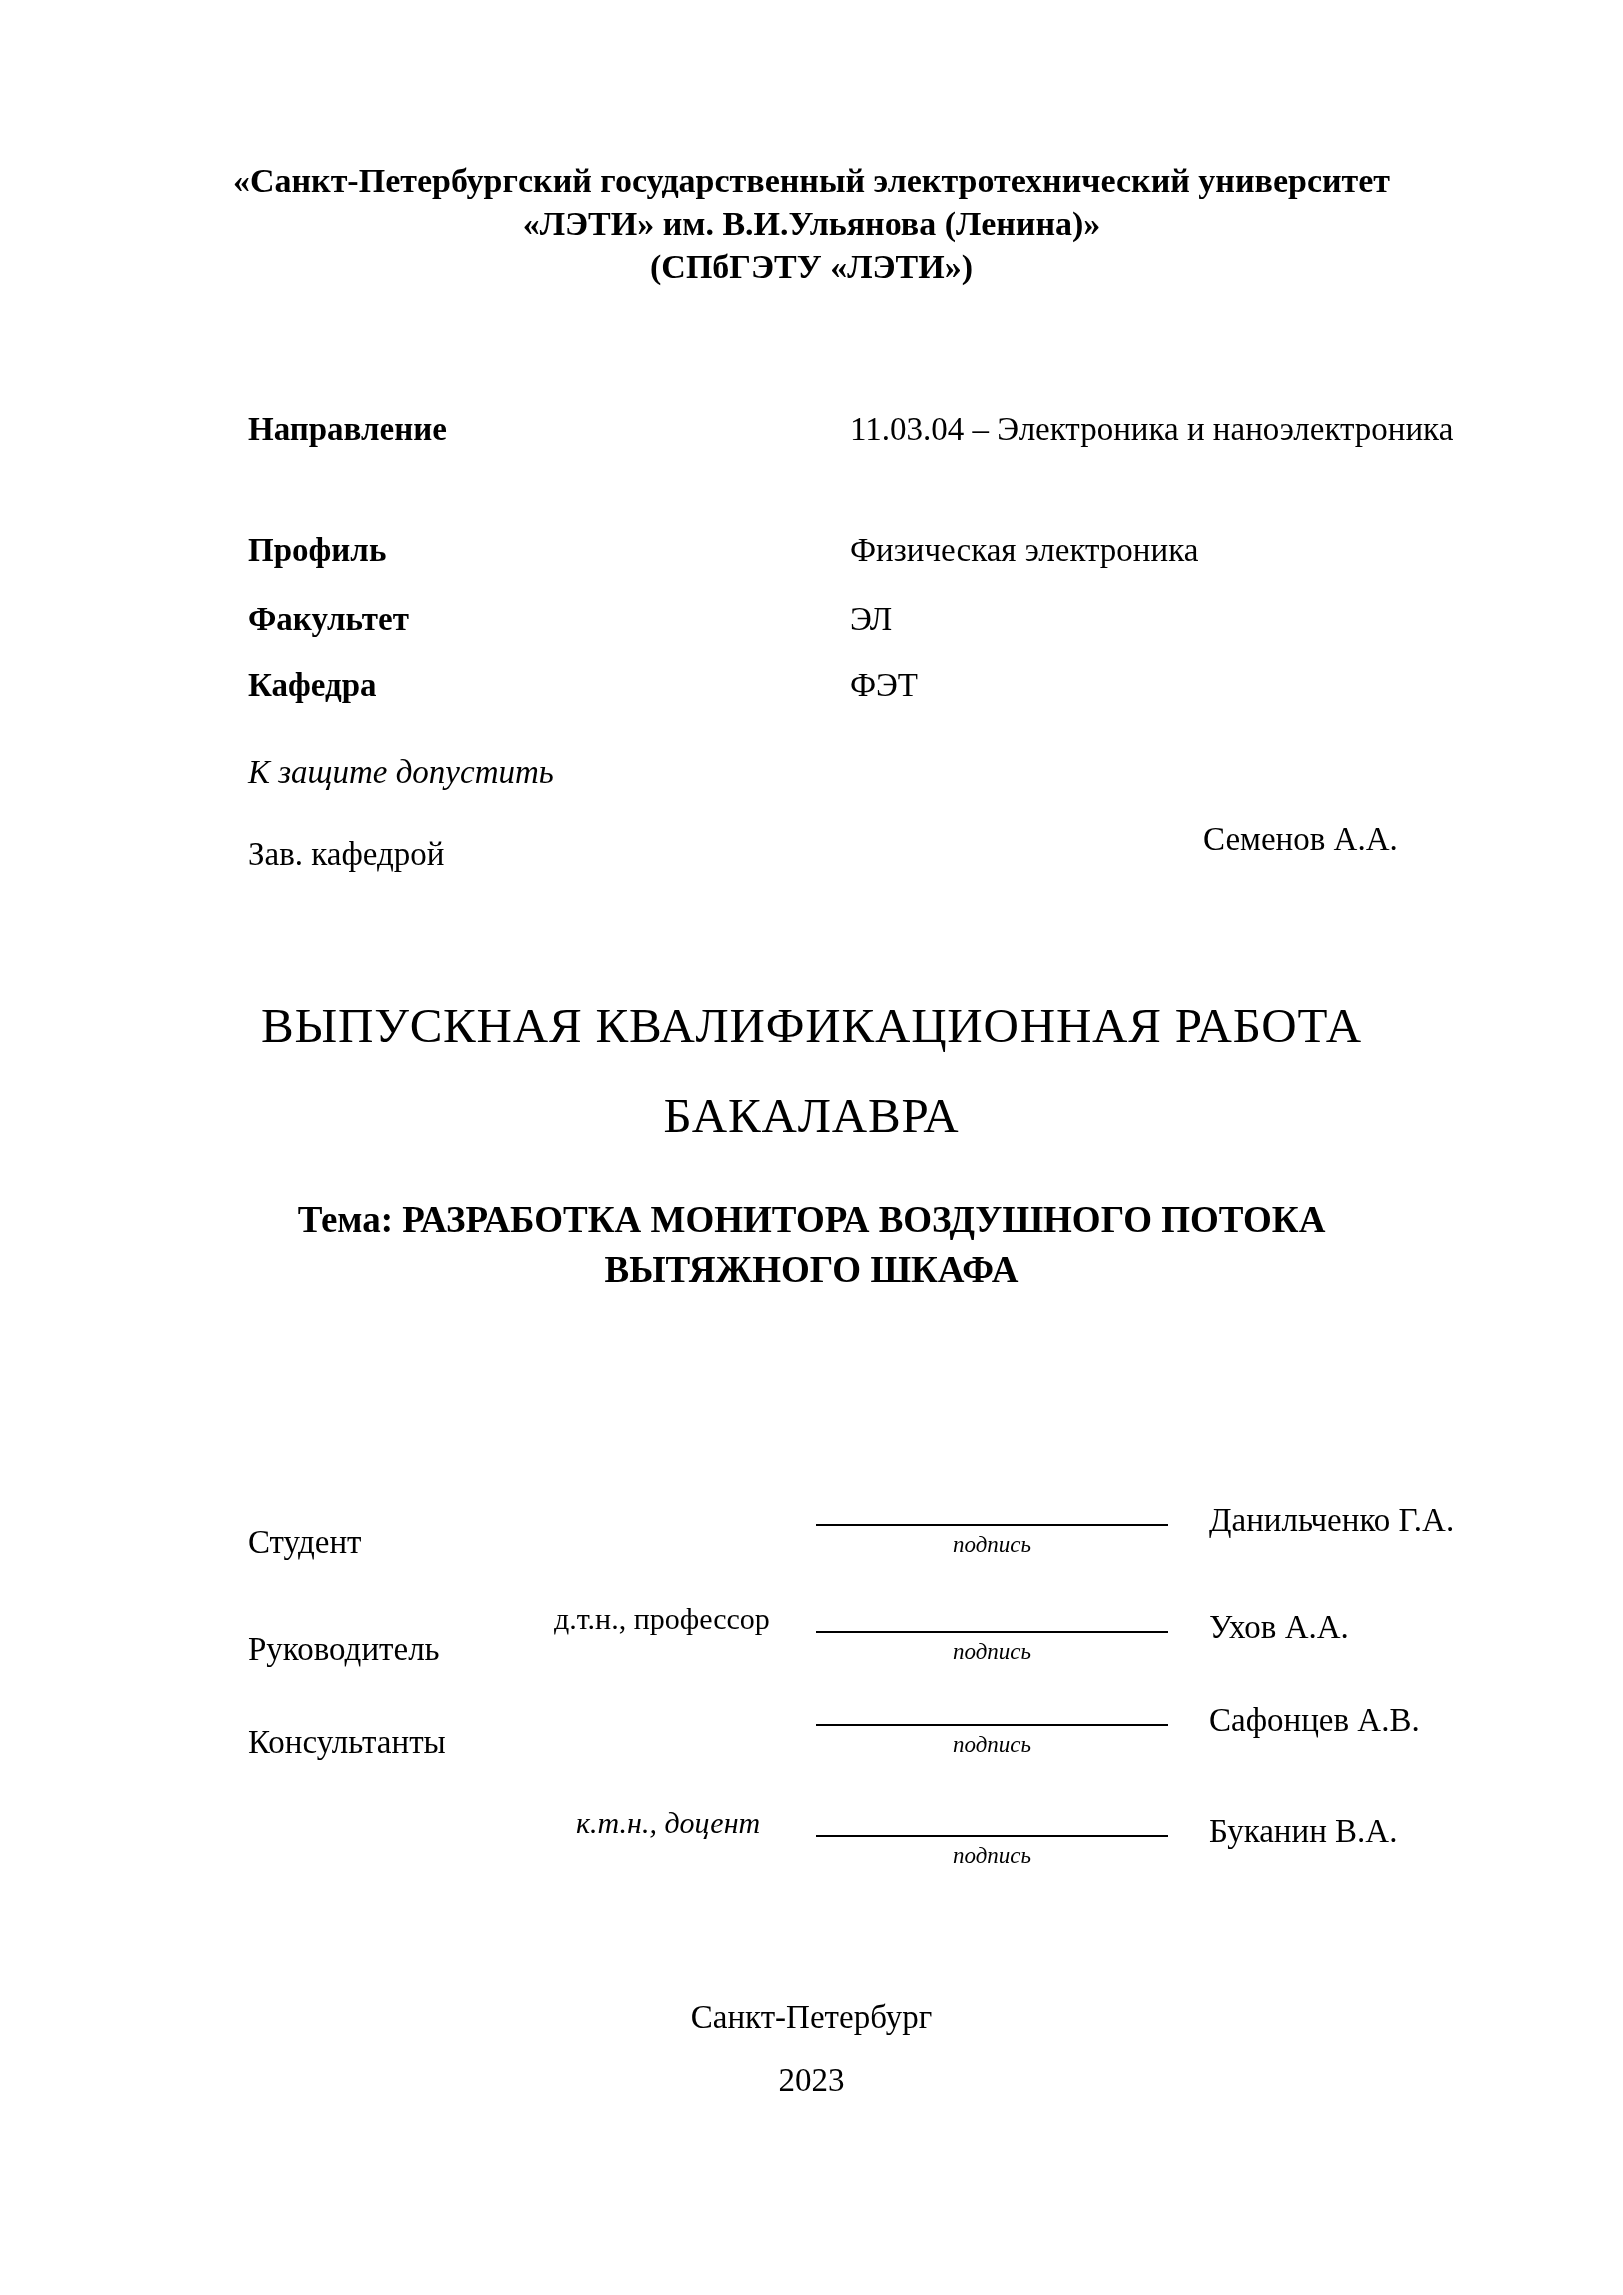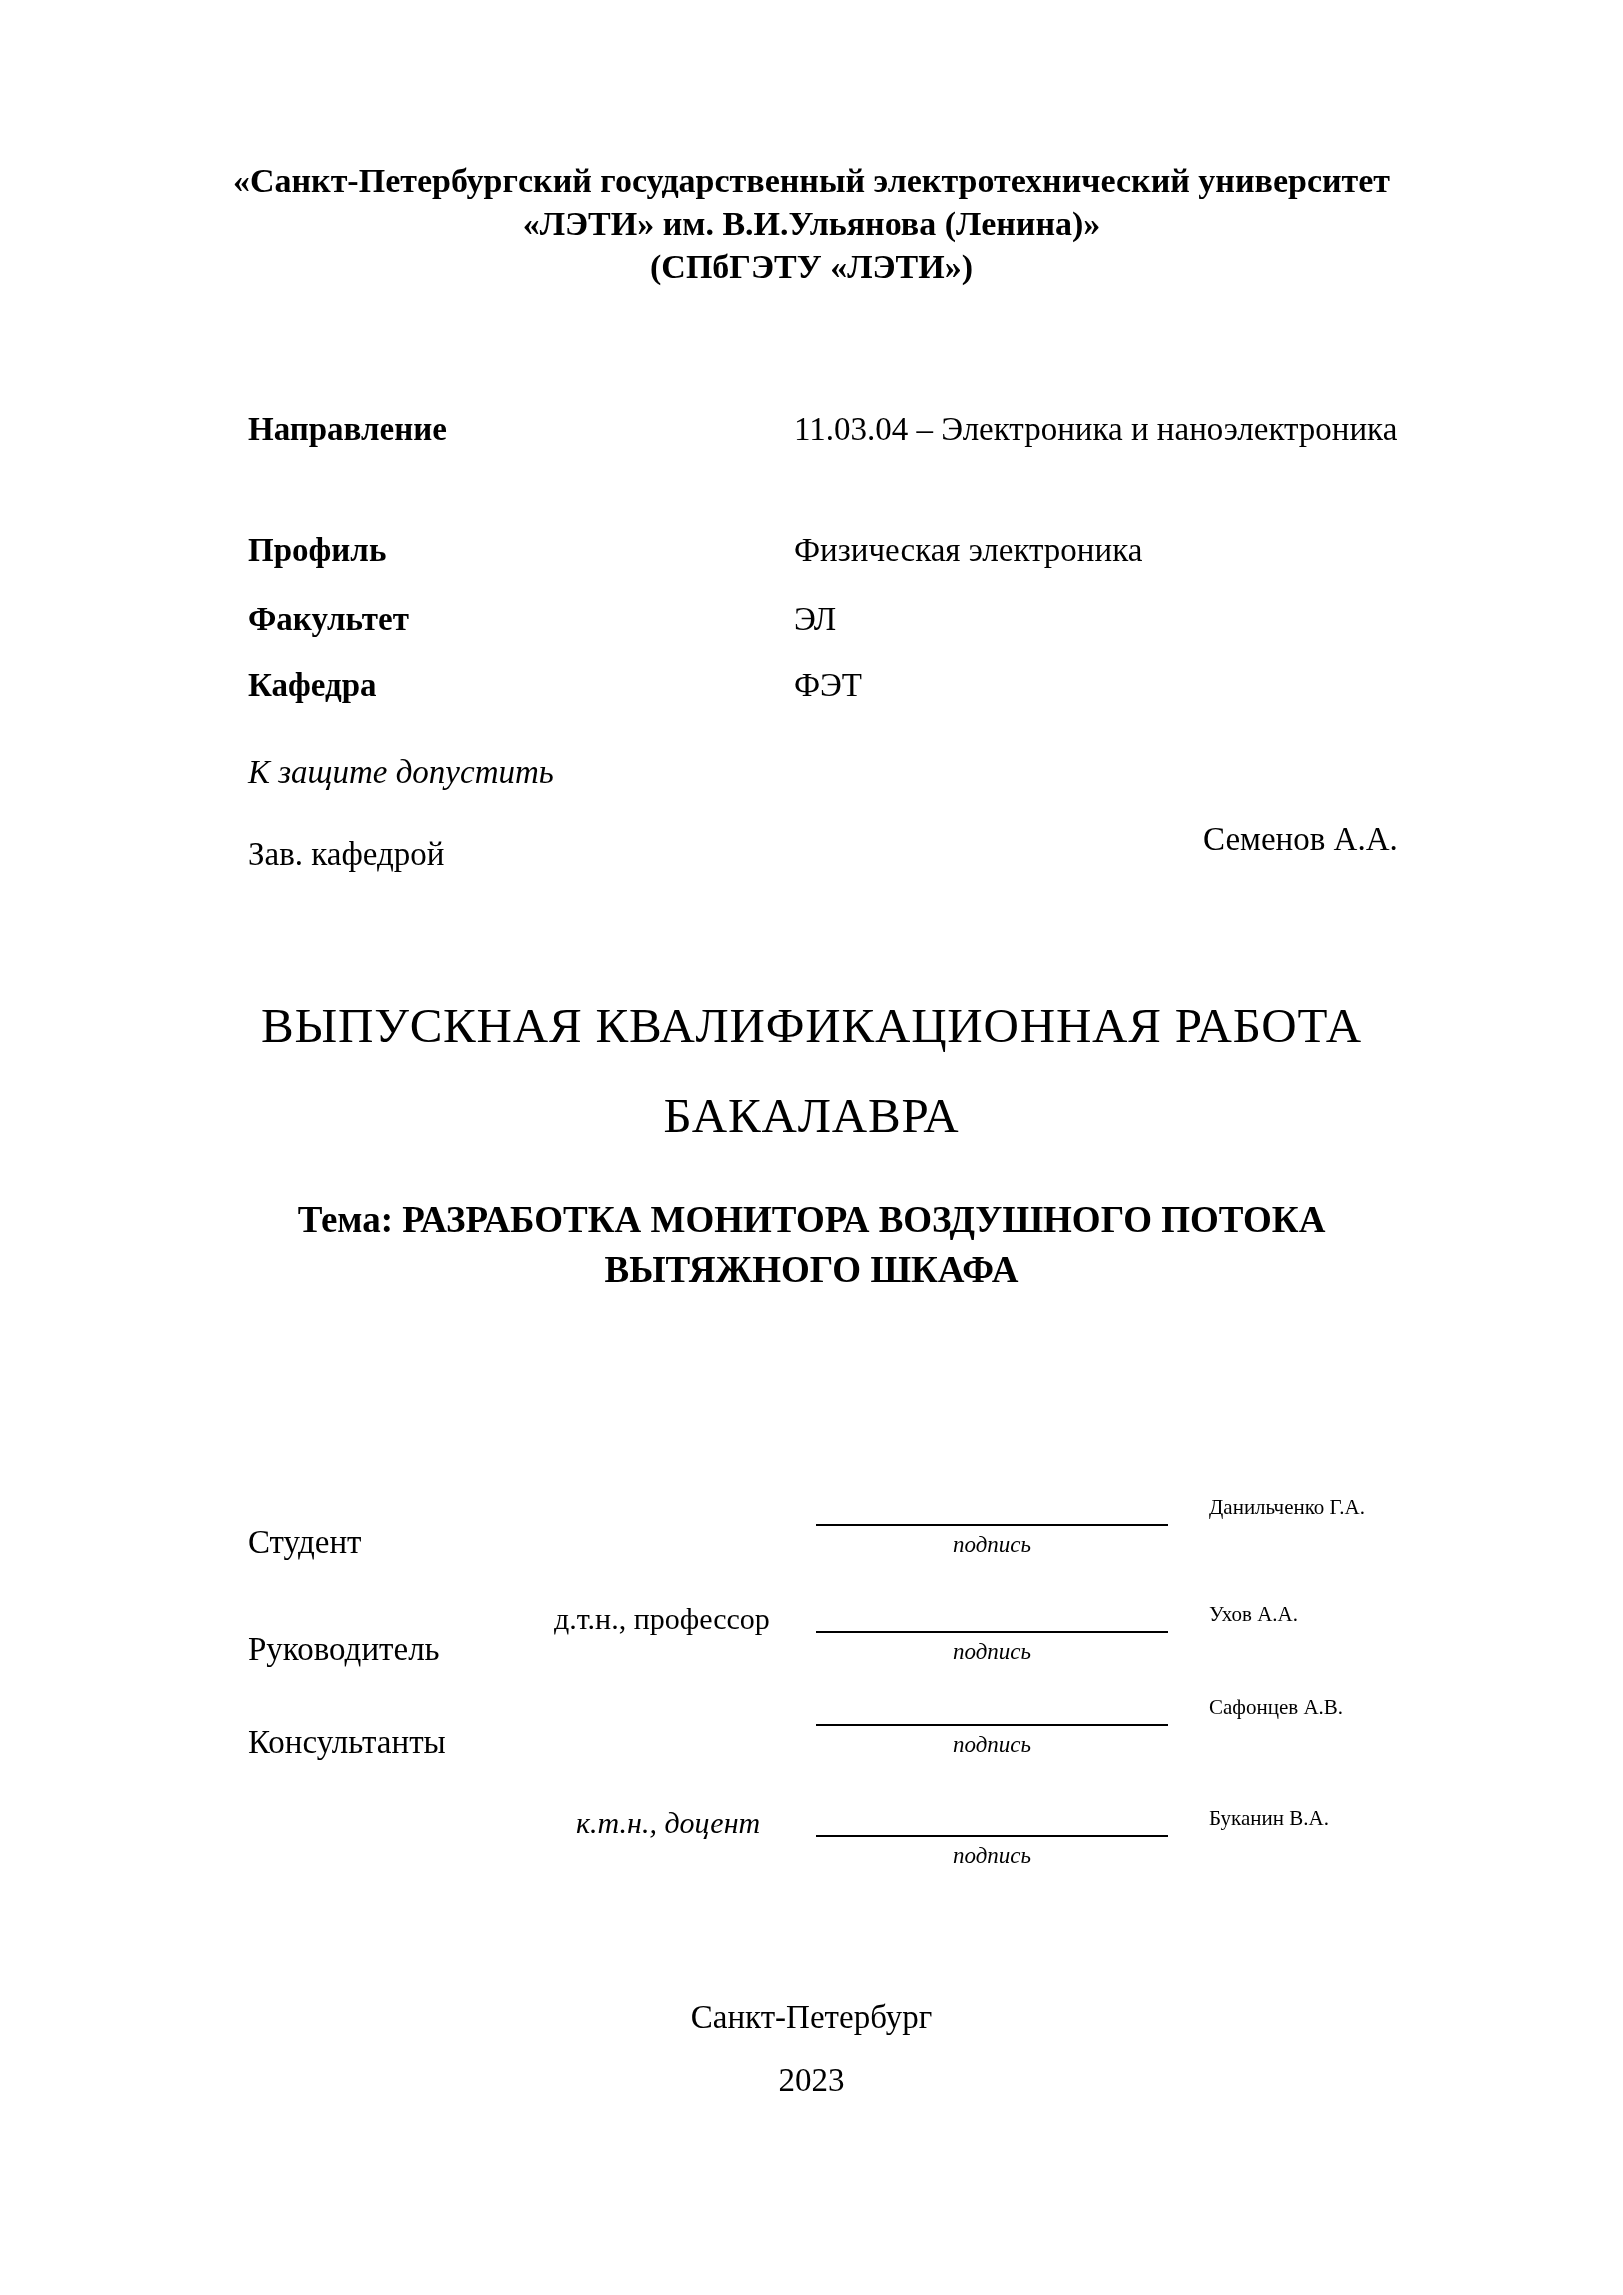--- a/index.html
+++ b/index.html
@@ -29,21 +29,21 @@
     font-weight: bold;
     line-height: 43px;
   }
   .field-label {
     left: 248px;
     font-size: 33px;
     font-weight: bold;
     white-space: nowrap;
   }
   .field-value {
-    left: 794px;
+    left: 850px;
     font-size: 33px;
     white-space: nowrap;
   }
   .admission-note {
     left: 248px;
     top: 754px;
     font-size: 33px;
     font-style: italic;
     white-space: nowrap;
   }
@@ -106,22 +106,22 @@
     width: 352px;
     top: 44px;
     text-align: center;
     font-size: 23px;
     font-style: italic;
     white-space: nowrap;
   }
   .sig-name {
     position: absolute;
     left: 1209px;
-    top: 7px;
-    font-size: 21px;
+    top: 14px;
+    font-size: 33px;
     white-space: nowrap;
   }
   .footer-city {
     top: 1999px;
     font-size: 33px;
   }
   .footer-year {
     top: 2062px;
     font-size: 33px;
   }

